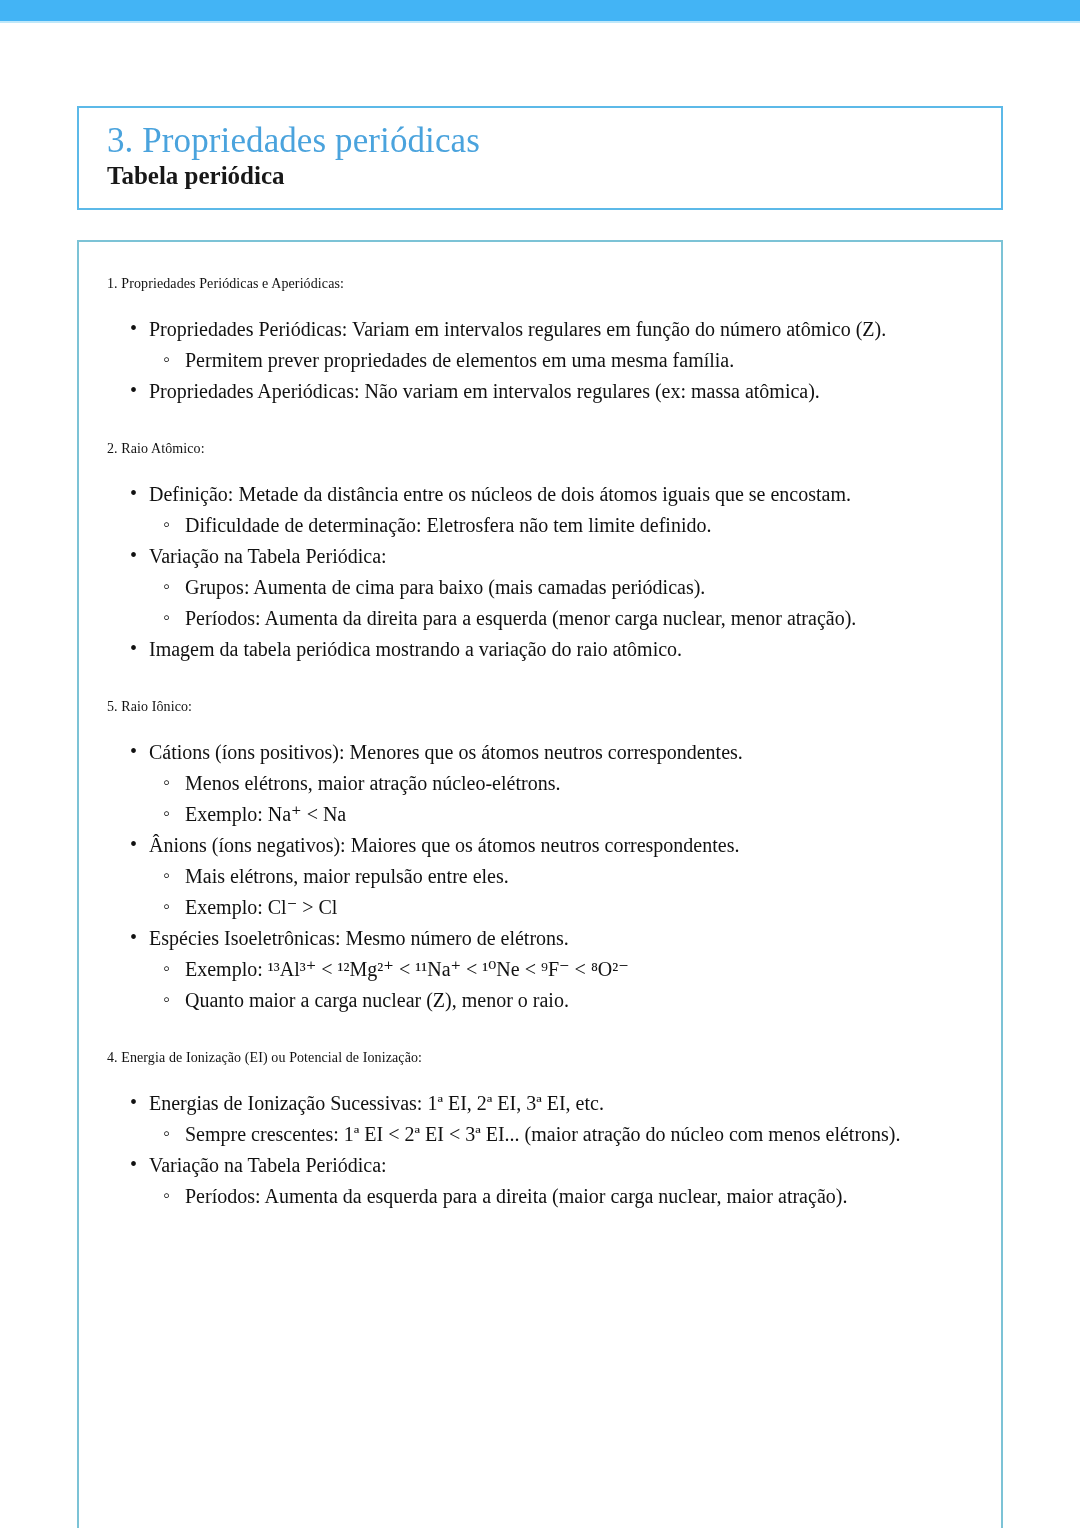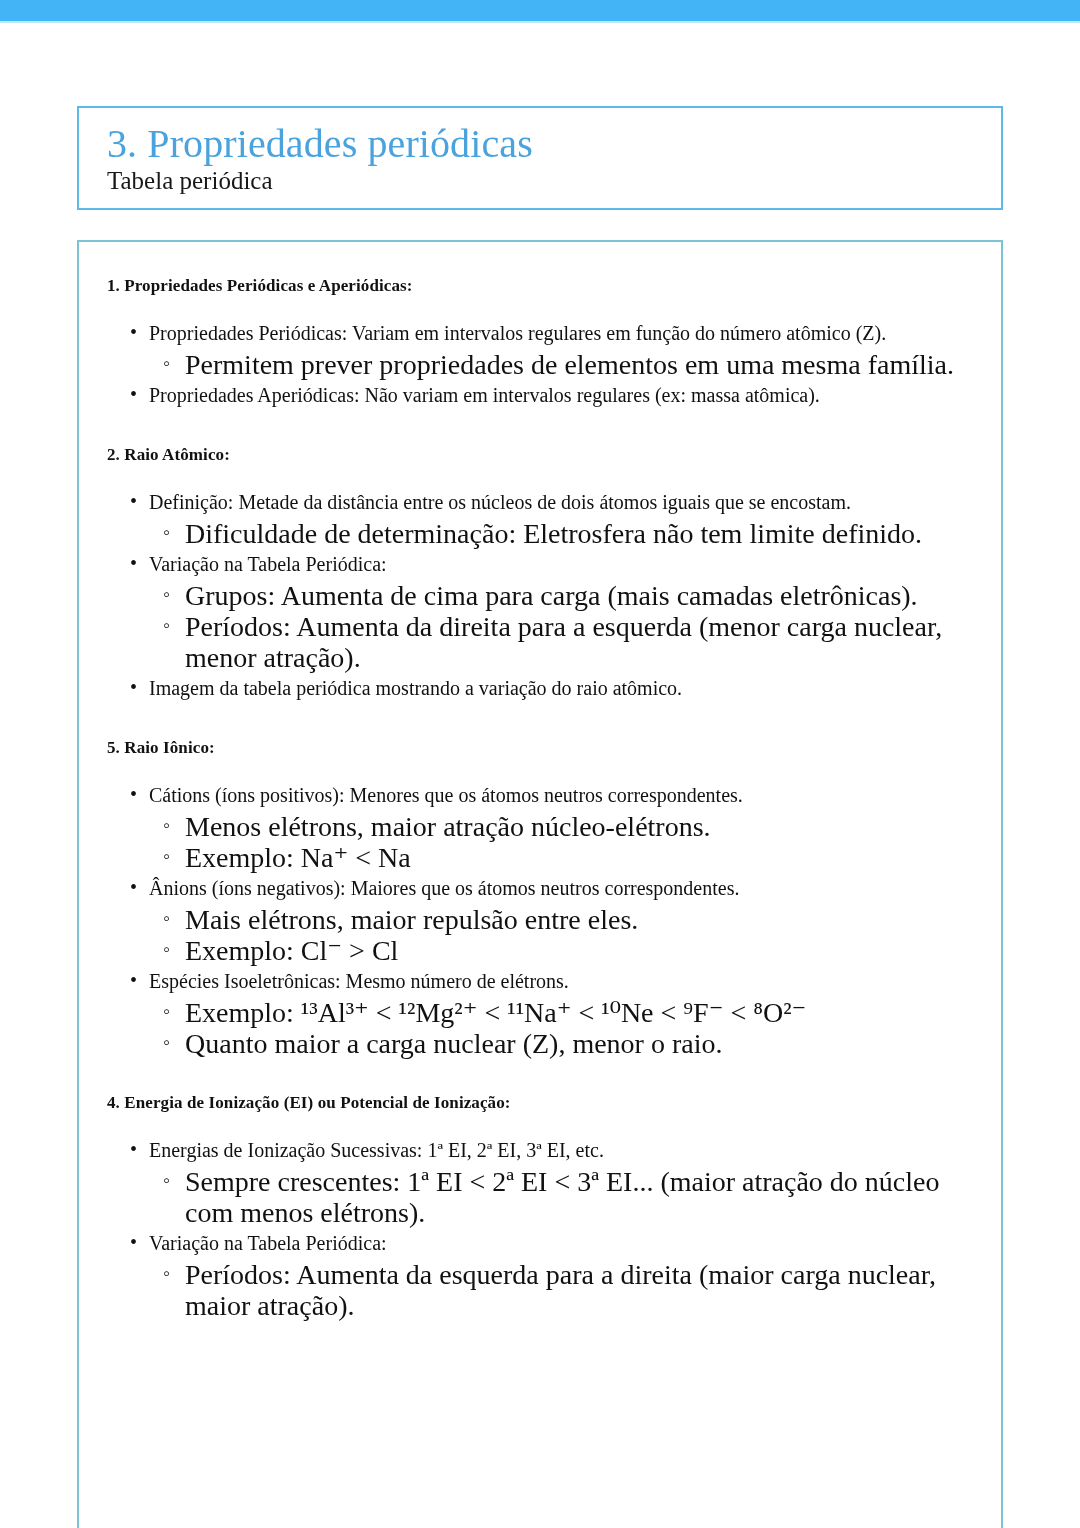--- a/index.html
+++ b/index.html
@@ -40,54 +40,54 @@
     left: 77px;
     top: 106px;
     width: 926px;
     height: 104px;
     box-sizing: border-box;
     border: 2px solid #5cb9e8;
     background: #ffffff;
     padding: 14px 0 0 28px;
   }
   .doc-title {
-    font-size: 40px;
+    font-size: 35px;
     line-height: 1.08;
     color: #4aa3dd;
     font-weight: 400;
     letter-spacing: .1px;
     white-space: nowrap;
   }
   .doc-subtitle {
     font-size: 25px;
     line-height: 1.18;
     color: #181818;
-    font-weight: 400;
+    font-weight: 700;
     margin-top: 1px;
     white-space: nowrap;
   }
 
   
   .body-card {
     position: absolute;
     left: 77px;
     top: 240px;
     width: 926px;
     height: 1290px;           
     box-sizing: border-box;
     border: 2px solid #7cc3d6;
     border-bottom: none;
     background: #ffffff;
     padding: 34px 22px 0 28px;
   }
 
   
   .sec-head {
-    font-size: 17px;
-    font-weight: bold;
+    font-size: 14px;
+    font-weight: normal;
     color: #111111;
     margin: 0 0 22px 0;
     letter-spacing: .1px;
   }
   .sec-head.spaced { margin-top: 34px; }
 
   ul.lvl1 {
     list-style: none;
     margin: 0 0 0 0;
     padding: 0;
@@ -110,21 +110,21 @@
     color: #111111;
   }
   ul.lvl2 {
     list-style: none;
     margin: 0;
     padding: 0;
   }
   ul.lvl2 > li.b2 {
     position: relative;
     padding-left: 36px;
-    font-size: 28px;
+    font-size: 20px;
     line-height: 31px;
     color: #111111;
   }
   ul.lvl2 > li.b2::before {
     content: "\25E6";
     position: absolute;
     left: 14px;
     top: -1px;
     font-size: 20px;
     line-height: 31px;
@@ -152,21 +152,21 @@
             <li class="b2">Permitem prever propriedades de elementos em uma mesma família.</li>
           </ul></li>
         <li class="b1"><span>Propriedades Aperiódicas: Não variam em intervalos regulares (ex: massa atômica).</span></li>
       </ul>
       <div class="sec-head spaced">2. Raio Atômico:</div>
       <ul class="lvl1">
         <li class="b1"><span>Definição: Metade da distância entre os núcleos de dois átomos iguais que se encostam.</span><ul class="lvl2">
             <li class="b2">Dificuldade de determinação: Eletrosfera não tem limite definido.</li>
           </ul></li>
         <li class="b1"><span>Variação na Tabela Periódica:</span><ul class="lvl2">
-            <li class="b2">Grupos: Aumenta de cima para carga (mais camadas eletrônicas).</li>
+            <li class="b2">Grupos: Aumenta de cima para baixo (mais camadas periódicas).</li>
             <li class="b2">Períodos: Aumenta da direita para a esquerda (menor carga nuclear, menor atração).</li>
           </ul></li>
         <li class="b1"><span>Imagem da tabela periódica mostrando a variação do raio atômico.</span></li>
       </ul>
       <div class="sec-head spaced">5. Raio Iônico:</div>
       <ul class="lvl1">
         <li class="b1"><span>Cátions (íons positivos): Menores que os átomos neutros correspondentes.</span><ul class="lvl2">
             <li class="b2">Menos elétrons, maior atração núcleo-elétrons.</li>
             <li class="b2">Exemplo: Na⁺ &lt; Na</li>
           </ul></li>

